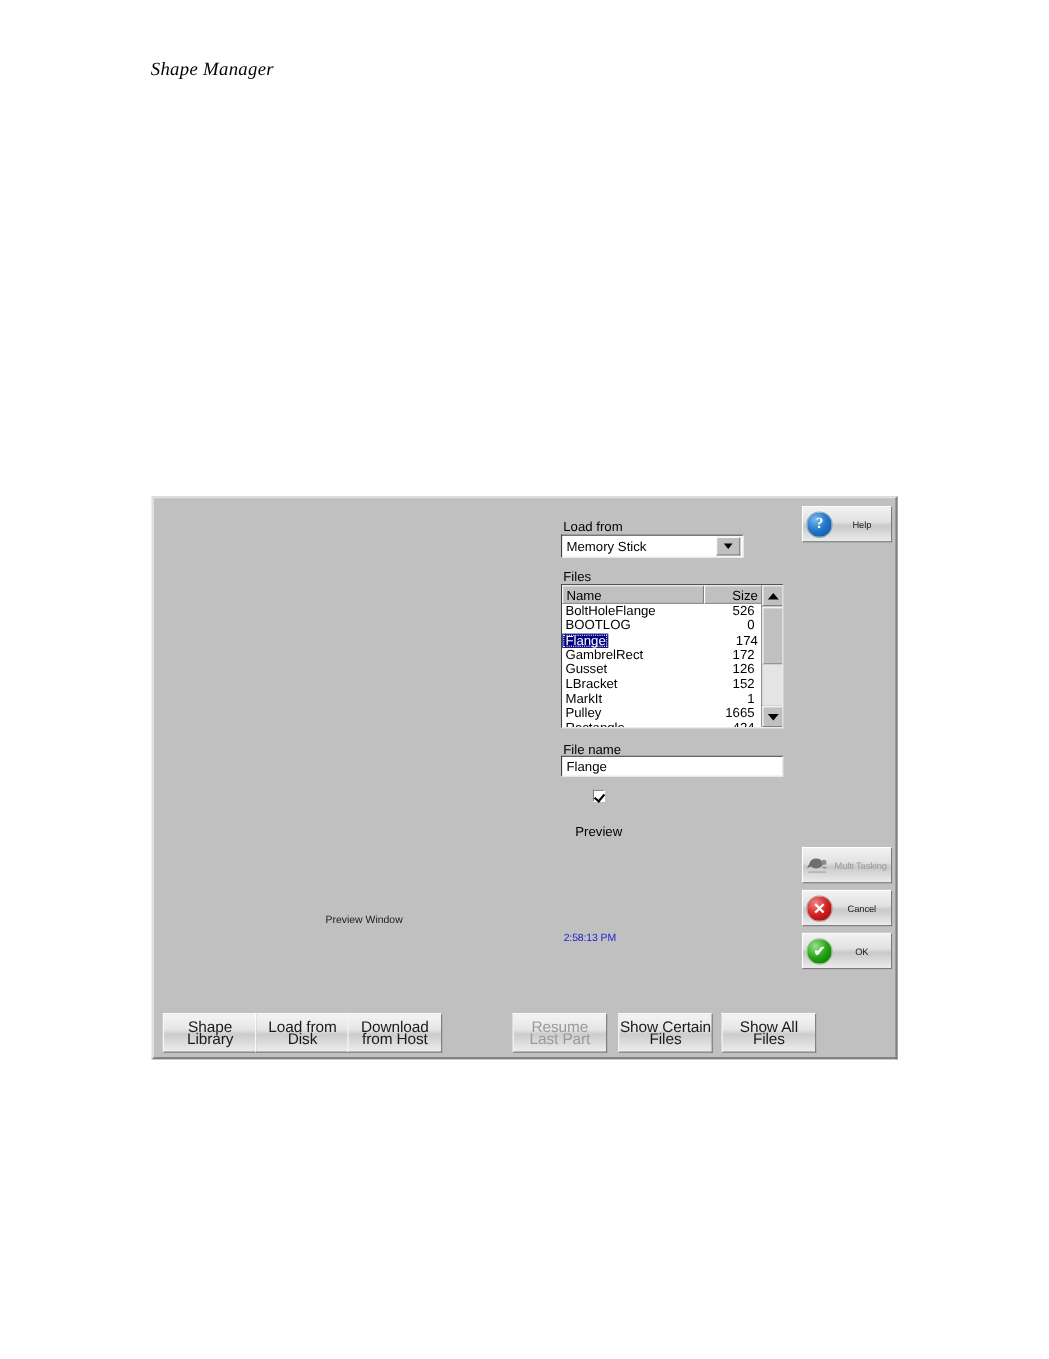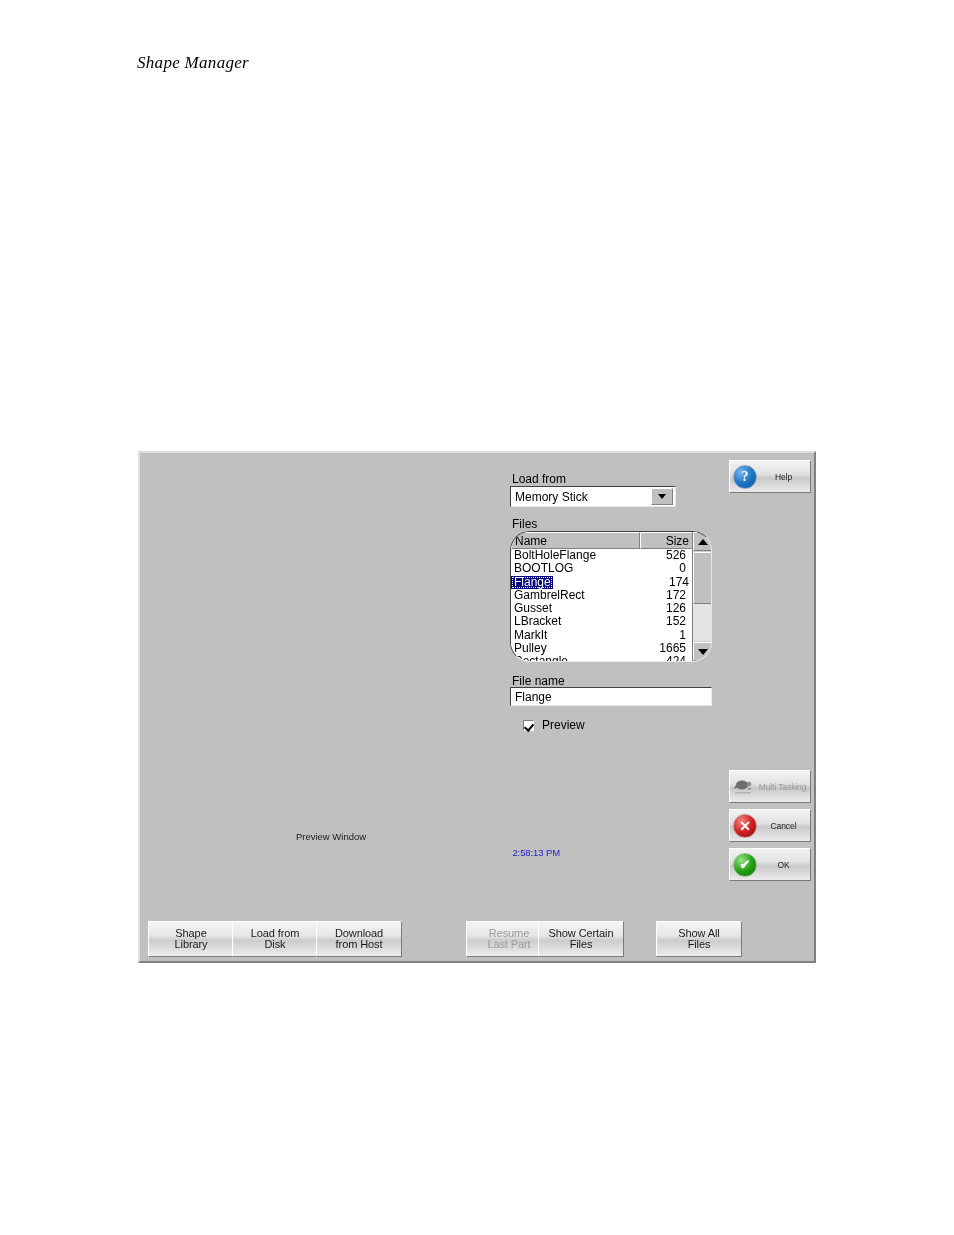--- a/index.html
+++ b/index.html
@@ -165,21 +165,20 @@
     top: 78px;
     width: 202px;
     height: 131px;
     background: #ffffff;
     border-top: 1px solid #404040;
     border-left: 1px solid #404040;
     border-right: 1px solid #e8e8e8;
     border-bottom: 1px solid #e8e8e8;
     box-sizing: border-box;
     overflow: hidden;
-    border-radius: 20px;
   }
   #files-header {
     display: flex;
     height: 17px;
     background: #c0c0c0;
   }
   .col-head {
     font-size: 12px;
     color: #000000;
     background: #c0c0c0;
@@ -315,21 +314,22 @@
     line-height: 17px;
   }
 
   
   #chk-preview-wrap {
     position: absolute;
     left: 383px;
     top: 265px;
     display: flex;
     align-items: center;
-    gap: 8px;
+    gap: 20px;
+    flex-direction: column;
   }
   #chk-preview-box {
     width: 11px;
     height: 11px;
     background: #ffffff;
     border-top: 1px solid #808080;
     border-left: 1px solid #808080;
     border-right: 1px solid #ffffff;
     border-bottom: 1px solid #ffffff;
     box-sizing: border-box;
@@ -425,33 +425,33 @@
     background: linear-gradient(to bottom,#f4f4f4 0%, #e6e6e6 40%, #cccccc 54%, #ededed 100%);
     border-top: 1px solid #ffffff;
     border-left: 1px solid #ffffff;
     border-right: 1px solid #7a7a7a;
     border-bottom: 1px solid #7a7a7a;
     box-sizing: border-box;
     display: flex;
     flex-direction: column;
     align-items: center;
     justify-content: center;
-    font-size: 11px;
+    font-size: 14px;
     color: #1a1a1a;
     line-height: 11px;
     text-align: center;
     letter-spacing: -0.1px;
   }
   .bottom-btn.disabled { color: #9a9a9a; }
 
   #btn-shape-library  { left: 8px; }
   #btn-load-disk      { left: 92px; }
   #btn-download-host  { left: 176px; }
   #btn-resume-last    { left: 326px; }
-  #btn-show-certain   { left: 398px; }
+  #btn-show-certain   { left: 422px; }
   #btn-show-all       { left: 516px; }
 </style>
 </head>
 <body>
 
 <div id="doc-title">Shape Manager</div>
 
 <div id="dialog">
 
 

